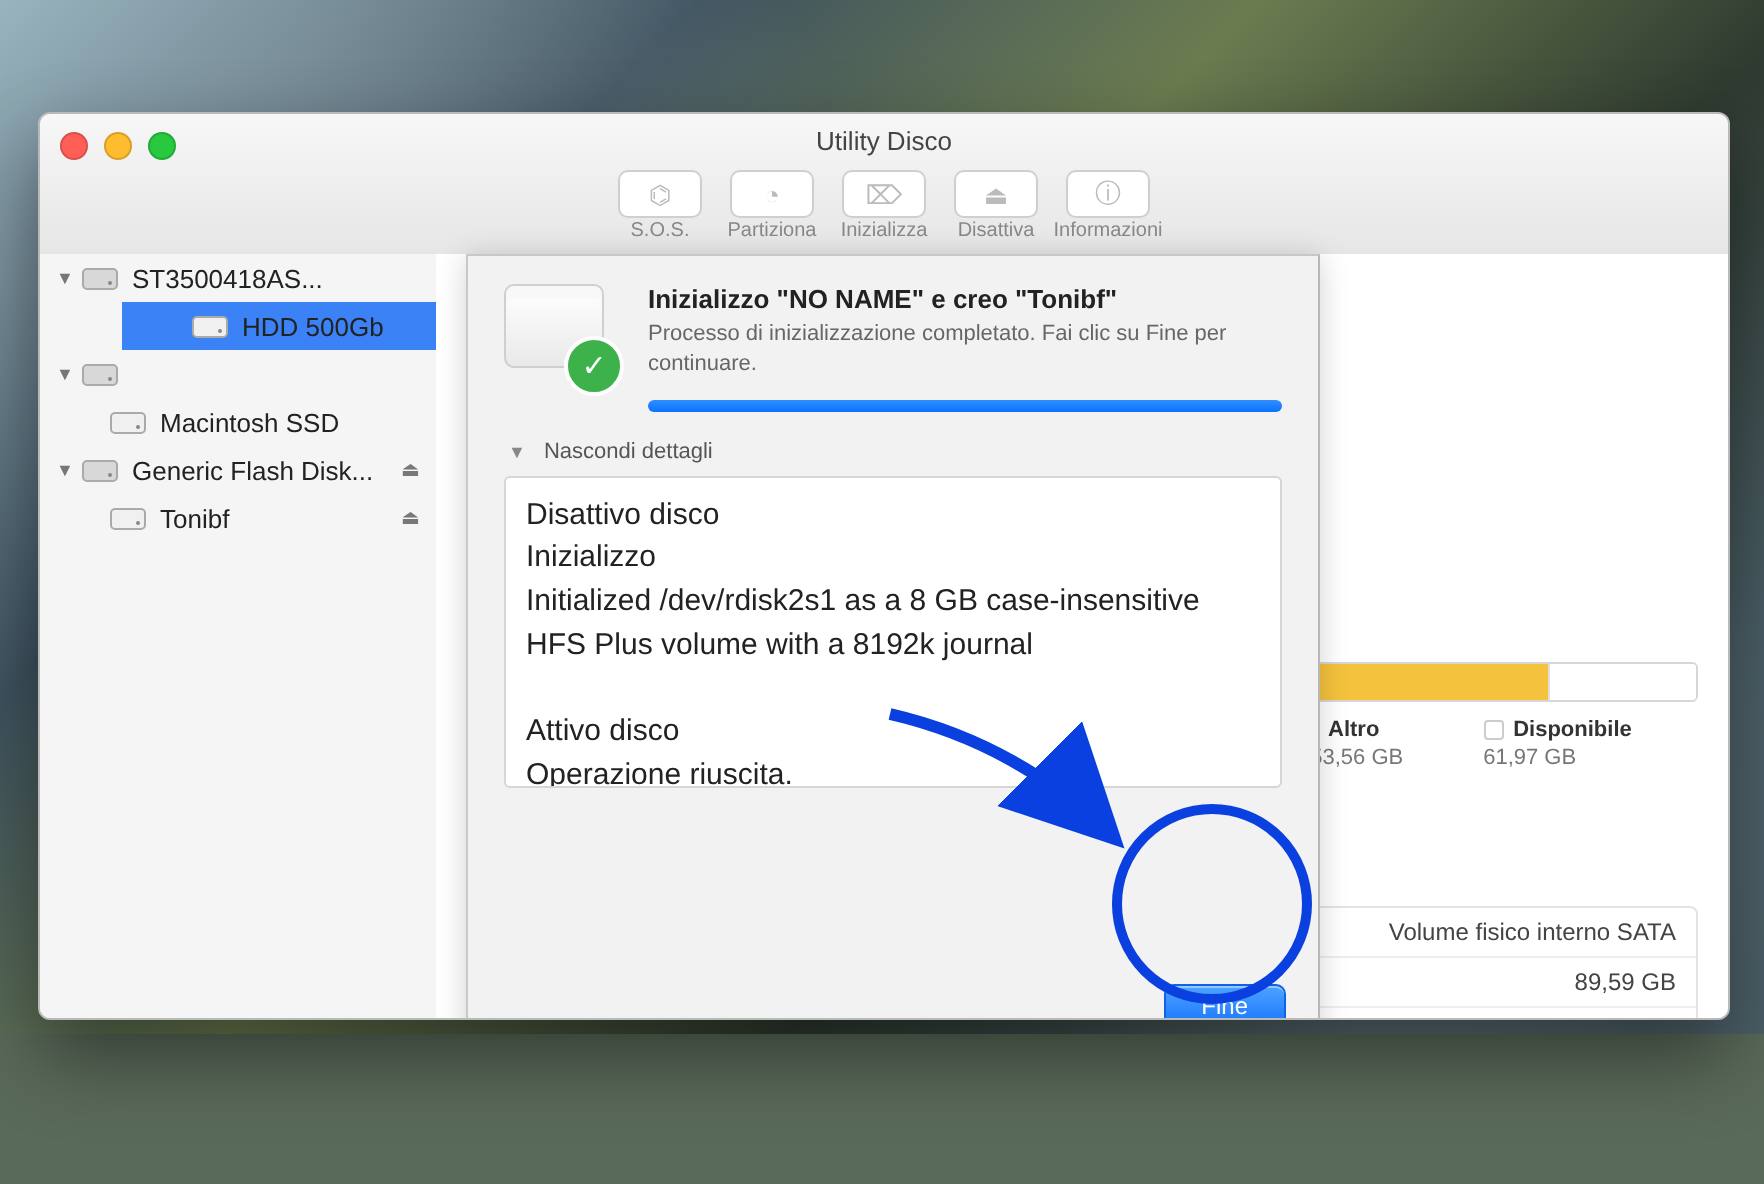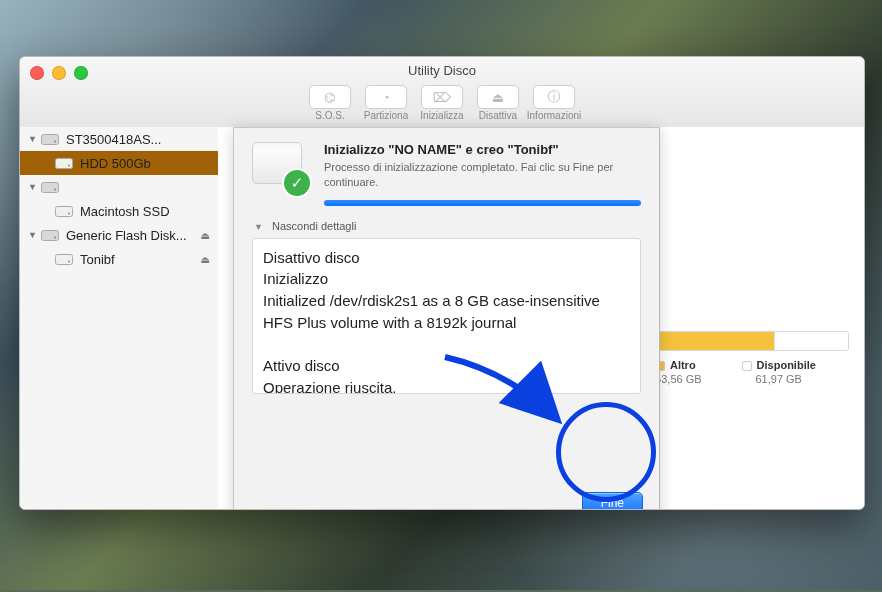--- a/index.html
+++ b/index.html
@@ -1,17 +1,17 @@
 <!DOCTYPE html>
 <html><head>
 <meta charset="utf-8">
 <style>
   html,body{margin:0;padding:0;width:882px;height:592px;font-family:-apple-system,"Helvetica Neue",Helvetica,Arial,sans-serif;font-size:13px;color:#222;background:#5a6a5a;}
   
-  .desktop{position:relative;width:882px;height:590px;
+  .desktop{position:relative;width:882px;height:517px;
     background:
       radial-gradient(circle at 20% 20%, rgba(255,255,255,.15), transparent 30%),
       radial-gradient(circle at 80% 80%, rgba(255,255,255,.15), transparent 25%),
       linear-gradient(135deg,#96b2bd 0%,#3f5360 25%,#6b7c50 45%,#2f3a30 65%,#4b5f67 85%);
   }
 
   .window{position:absolute;left:19px;top:56px;width:844px;height:452px;
     background:#ededed;border:1px solid #b9b9b9;border-radius:6px;
     box-shadow:0 18px 40px rgba(0,0,0,.45);overflow:hidden;}
 
@@ -30,30 +30,30 @@
   .sidebar{position:absolute;left:0;top:70px;width:198px;bottom:0;background:#f5f5f5;border-right:1px solid #dcdcdc;}
   .sec-label{padding:4px 8px 3px;font-size:11px;color:#888;}
   .tree{}
   .row{display:flex;align-items:center;height:24px;padding:0 8px;white-space:nowrap;overflow:hidden;text-overflow:ellipsis;}
   .row.child{padding-left:34px;}
   .row.top{padding-left:8px;}
   .row .disclose{width:10px;color:#777;font-size:9px;margin-right:2px;}
   .row .hd{width:20px;height:16px;margin-right:6px;display:inline-flex;align-items:center;justify-content:center;}
   .row .hd svg{display:block;}
   .row .name{flex:1;overflow:hidden;text-overflow:ellipsis;}
-  .row.sel{background:#a16207;}
+  .row.sel{background:#3b82f6;margin-left:41px;}
   .eject{margin-left:auto;color:#777;font-size:10px;}
 
   
   .main{position:absolute;left:198px;top:70px;right:0;bottom:0;background:#fff;}
 
   .usage{position:absolute;right:15px;top:204px;width:200px;}
   .bar{height:18px;border:1px solid #d6d6d6;border-radius:3px;overflow:hidden;display:flex;}
   .bar .chunk{height:100%;}
-  .legend{display:flex;gap:40px;margin-top:8px;font-size:11px;text-align:center;}
+  .legend{display:flex;gap:40px;margin-top:8px;font-size:11px;}
   .lg{display:flex;flex-direction:column;}
   .lg .dot{display:inline-block;width:8px;height:8px;border-radius:2px;margin-right:5px;vertical-align:middle;}
   .lg .lbl{color:#333;font-weight:600;}
   .lg .val{color:#777;margin-top:2px;}
 
   .detrows{position:absolute;right:15px;top:326px;width:330px;border:1px solid #e3e3e3;border-radius:4px;background:#fff;}
   .detrows .r{display:flex;justify-content:flex-end;padding:5px 10px;border-top:1px solid #eee;font-size:12px;color:#444;}
   .detrows .r:first-child{border-top:none;}
 
   
@@ -195,20 +195,31 @@
             <div class="lg">
               <span class="lbl"><span class="dot" style="background:#f5c23d;border:1px solid #ccc"></span><span>Altro</span></span>
               <span class="val">153,56 GB</span>
             </div>
             <div class="lg">
               <span class="lbl"><span class="dot" style="background:#ffffff;border:1px solid #ccc"></span><span>Disponibile</span></span>
               <span class="val">61,97 GB</span>
             </div>
           </div>
       </div>
+      <div class="detrows" id="detrows">
+          <div class="r">
+            <span>Volume fisico interno SATA</span>
+          </div>
+          <div class="r">
+            <span>89,59 GB</span>
+          </div>
+          <div class="r">
+            <span>Abilitato</span>
+          </div>
+        </div>
     </div>
 
     <div class="sheet">
       <div class="sheet-inner">
         <div class="sh-head">
           <div class="sh-icon">
             <div class="drive"></div>
             <div class="badge">✓</div>
           </div>
           <div class="sh-txt">

